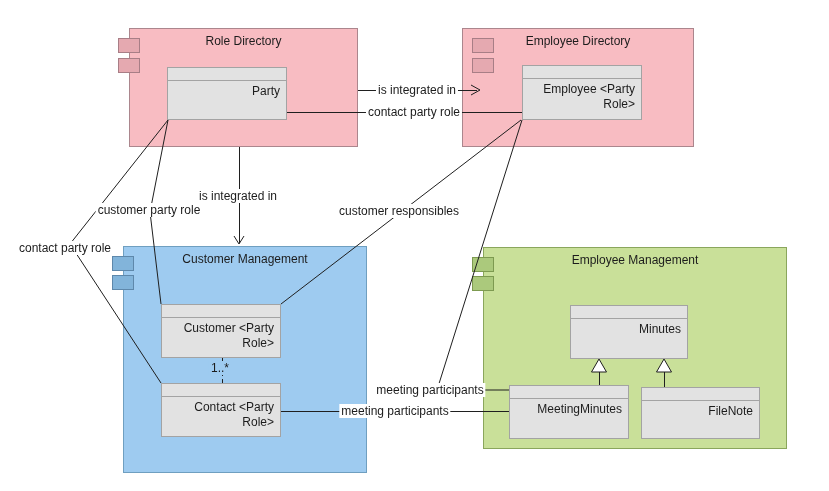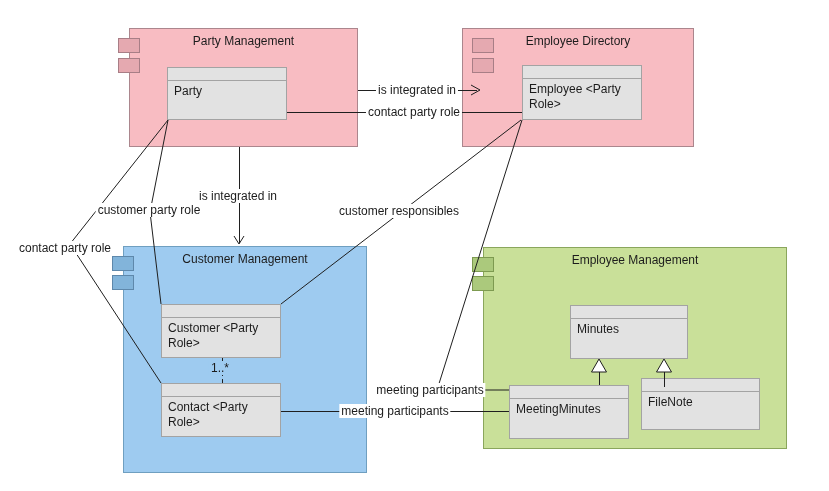--- a/index.html
+++ b/index.html
@@ -15,35 +15,35 @@
   .green { background:#c9e099; border-color:#8aa65c; }
   .tab { position:absolute; width:22px; height:15px; border:1px solid; box-sizing:border-box; z-index:2; }
   .pink-tab  { background:#e5a9b0; border-color:#a87e86; }
   .blue-tab  { background:#82b4da; border-color:#5e88ab; }
   .green-tab { background:#abc97c; border-color:#7d9a50; }
   .uml-class {
     position:absolute; background:#e2e2e2; border:1px solid #a3a3a3;
     box-sizing:border-box; z-index:2;
   }
   .uml-class .head { height:12px; border-bottom:1px solid #a3a3a3; }
-  .uml-class .cls-name { text-align:left; padding:3px 6px 0; line-height:15px; }
+  .uml-class .cls-name { text-align:right; padding:3px 6px 0; line-height:15px; }
   .connector-layer { position:absolute; left:0; top:0; z-index:3; pointer-events:none; }
   .lbl {
     position:absolute; transform:translate(-50%,-50%); white-space:nowrap;
     background:#ffffff; padding:0 2px; z-index:4; line-height:14px;
   }
   .lbl-on-blue { background:#9ecbf0; }
 </style>
 </head>
 <body>
 
 <div class="canvas">
 
   <div class="component pink" style="left:129px; top:28px; width:229px; height:119px;">
-    <div class="comp-title">Party Management</div>
+    <div class="comp-title">Role Directory</div>
   </div>
   <div class="tab pink-tab" style="left:118px; top:38px;"></div>
   <div class="tab pink-tab" style="left:118px; top:58px;"></div>
 
   <div class="component pink" style="left:462px; top:28px; width:232px; height:119px;">
     <div class="comp-title">Employee Directory</div>
   </div>
   <div class="tab pink-tab" style="left:472px; top:38px;"></div>
   <div class="tab pink-tab" style="left:472px; top:58px;"></div>
 
@@ -82,21 +82,21 @@
   <div class="uml-class" style="left:509px; top:385px; width:120px; height:54px;">
     <div class="head"></div>
     <div class="cls-name">MeetingMinutes</div>
   </div>
 
   <div class="uml-class" style="left:570px; top:305px; width:118px; height:54px;">
     <div class="head"></div>
     <div class="cls-name">Minutes</div>
   </div>
 
-  <div class="uml-class" style="left:641px; top:378px; width:119px; height:52px;">
+  <div class="uml-class" style="left:641px; top:387px; width:119px; height:52px;">
     <div class="head"></div>
     <div class="cls-name">FileNote</div>
   </div>
 
   <svg class="connector-layer" width="829" height="491" viewBox="0 0 829 491" stroke="#1f1f1f" stroke-width="1" fill="none" shape-rendering="crispEdges">
 
     <line x1="358" y1="90" x2="477" y2="90"></line>
     <polyline points="471,85 480,90 471,95" shape-rendering="auto"></polyline>
 
     <line x1="287" y1="112" x2="522" y2="112"></line>

